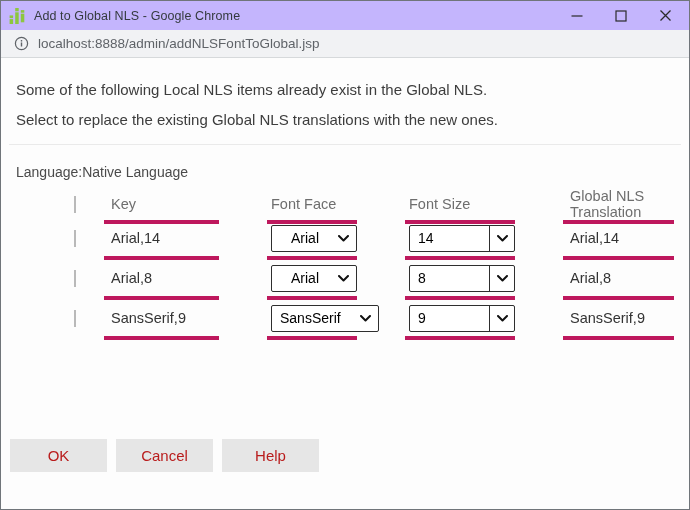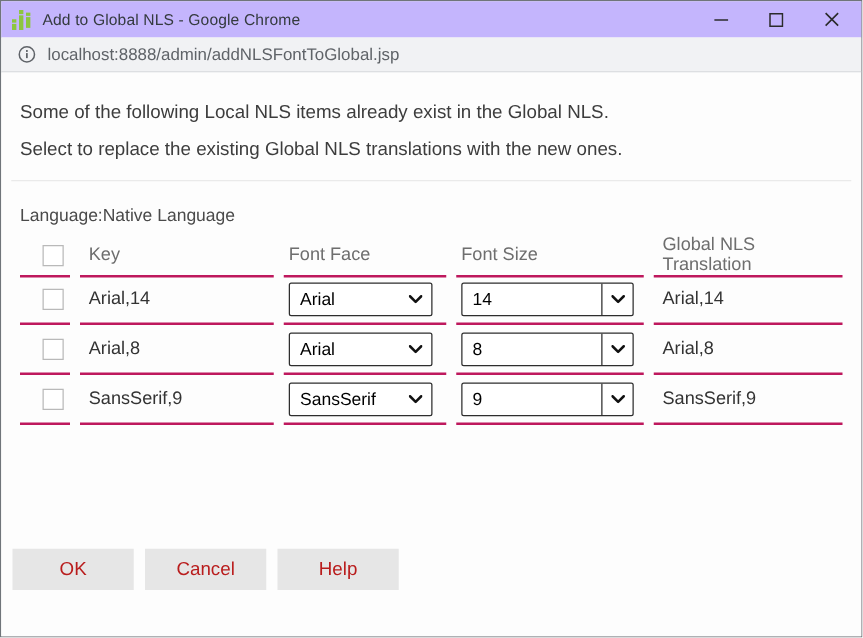--- a/index.html
+++ b/index.html
@@ -54,23 +54,24 @@
   .tbl { margin-top: 8px; }
   .trow {
     display: grid;
     grid-template-columns: 40px 155px 130px 150px 1fr;
     column-gap: 8px;
     align-items: stretch;
   }
   .trow.head { height: 32px; }
   .trow.data { height: 40px; }
   .cell {
-    border-bottom: 2px solid #be185d;
+    border-bottom: 4px solid #be185d;
     display: flex; align-items: center;
     min-width: 0;
+    margin-left: 40px;
   }
   .hdr-label { font-size: 14.5px; color: #6e6e6e; }
   .cell-key, .cell-trans { font-size: 14.5px; color: #333; }
   .pad-key { padding-left: 7px; }
   .pad-sel { padding-left: 4px; }
   .pad-trans { padding-left: 7px; }
 
   input[type="checkbox"] {
     appearance: none; -webkit-appearance: none;
     width: 17px; height: 17px;
@@ -81,21 +82,21 @@
 
   .select, .combo {
     background: #fff;
     border: 1px solid #2e2e2e;
     border-radius: 2px;
     height: 27px;
     display: flex; align-items: center;
     font-size: 14px; color: #000;
     cursor: default;
   }
-  .select { width: 115px; padding: 0 7px 0 8px; justify-content: space-between; }
+  .select { width: 115px; padding: 0 7px 0 8px; justify-content: flex-end; gap: 19px; }
   .combo  { width: 138px; padding: 0; align-items: center; }
   .combo .combo-text { flex: 1; padding-left: 8px; }
   .combo .combo-btn {
     width: 25px; height: 100%;
     border-left: 1px solid #2e2e2e;
     display: flex; align-items: center; justify-content: center;
   }
 
   .button-row { margin-top: 99px; margin-left: -6px; display: flex; gap: 9px; }
   .btn {

